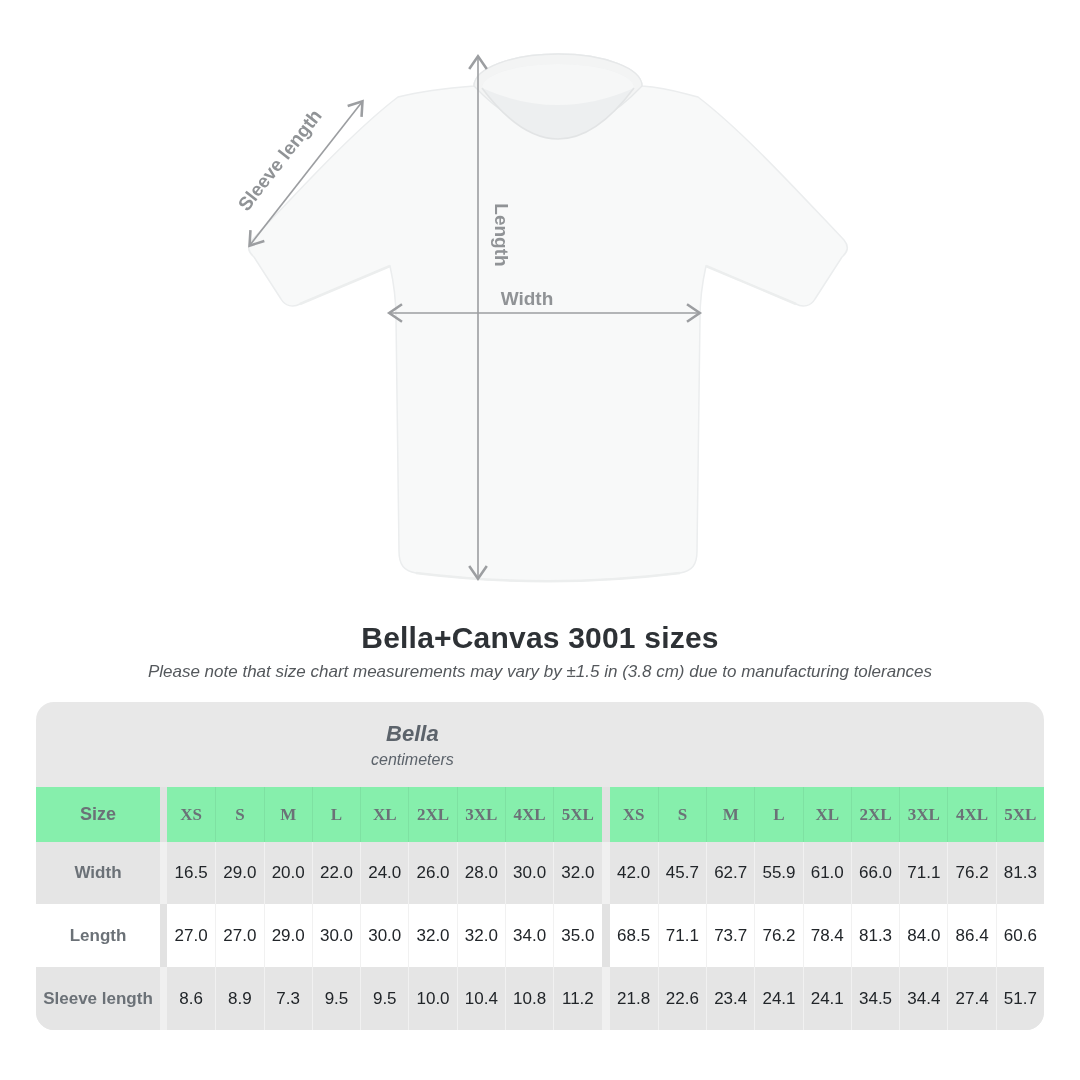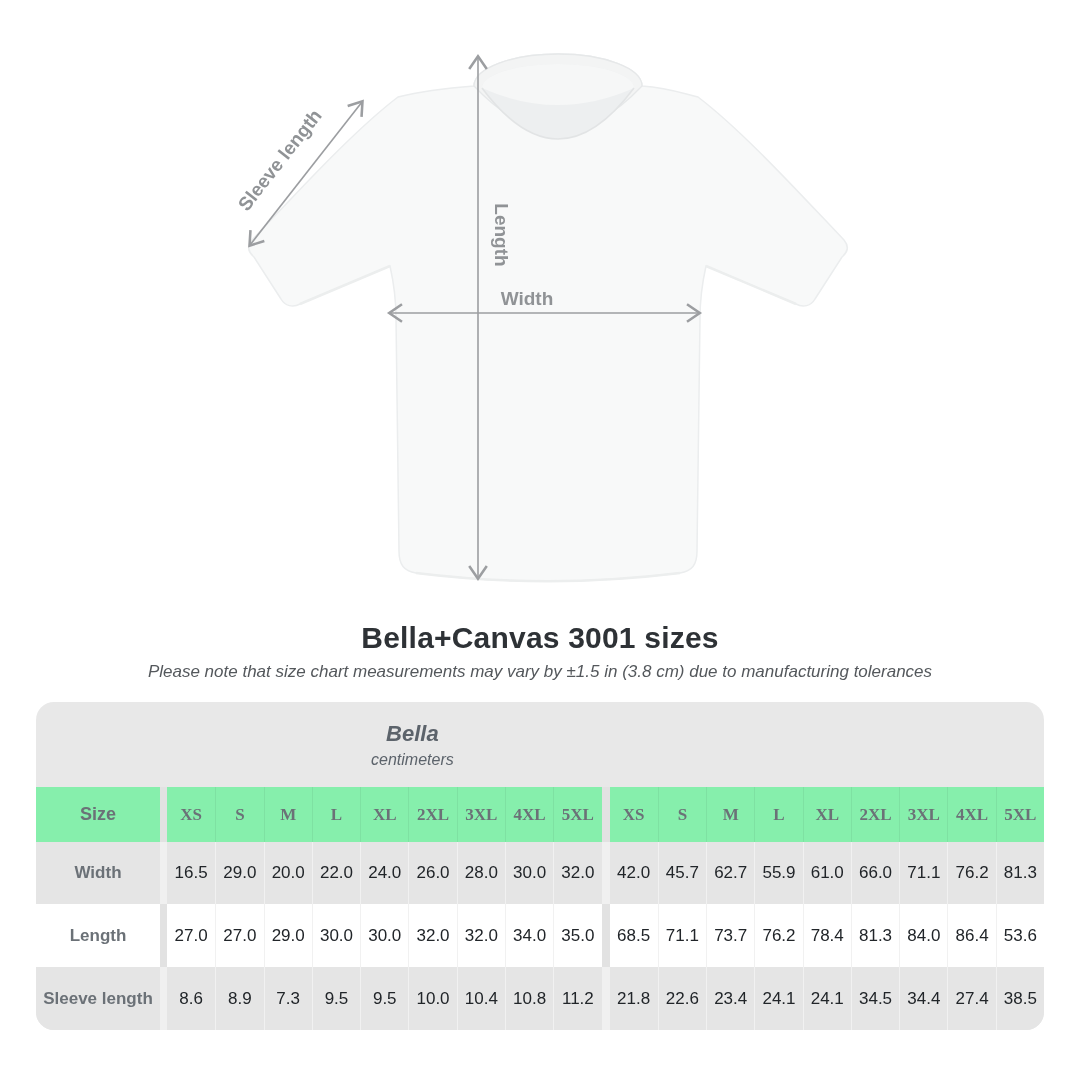--- a/index.html
+++ b/index.html
@@ -204,21 +204,21 @@
           <div class="cell  sep">35.0</div>
           <div class="divcell"></div>
           <div class="cell ">68.5</div>
           <div class="cell  sep">71.1</div>
           <div class="cell  sep">73.7</div>
           <div class="cell  sep">76.2</div>
           <div class="cell  sep">78.4</div>
           <div class="cell  sep">81.3</div>
           <div class="cell  sep">84.0</div>
           <div class="cell  sep">86.4</div>
-          <div class="cell  sep">53.6</div>
+          <div class="cell  sep">60.6</div>
         </div>
         <div class="t-row row-2 row-gray">
           <div class="cell rowlabel">Sleeve length</div>
           <div class="divcell"></div>
           <div class="cell ">8.6</div>
           <div class="cell  sep">8.9</div>
           <div class="cell  sep">7.3</div>
           <div class="cell  sep">9.5</div>
           <div class="cell  sep">9.5</div>
           <div class="cell  sep">10.0</div>
@@ -227,18 +227,18 @@
           <div class="cell  sep">11.2</div>
           <div class="divcell"></div>
           <div class="cell ">21.8</div>
           <div class="cell  sep">22.6</div>
           <div class="cell  sep">23.4</div>
           <div class="cell  sep">24.1</div>
           <div class="cell  sep">24.1</div>
           <div class="cell  sep">34.5</div>
           <div class="cell  sep">34.4</div>
           <div class="cell  sep">27.4</div>
-          <div class="cell  sep">38.5</div>
+          <div class="cell  sep">51.7</div>
         </div>
       </div>
   </div>
 
 </div>
 
 </body></html>

